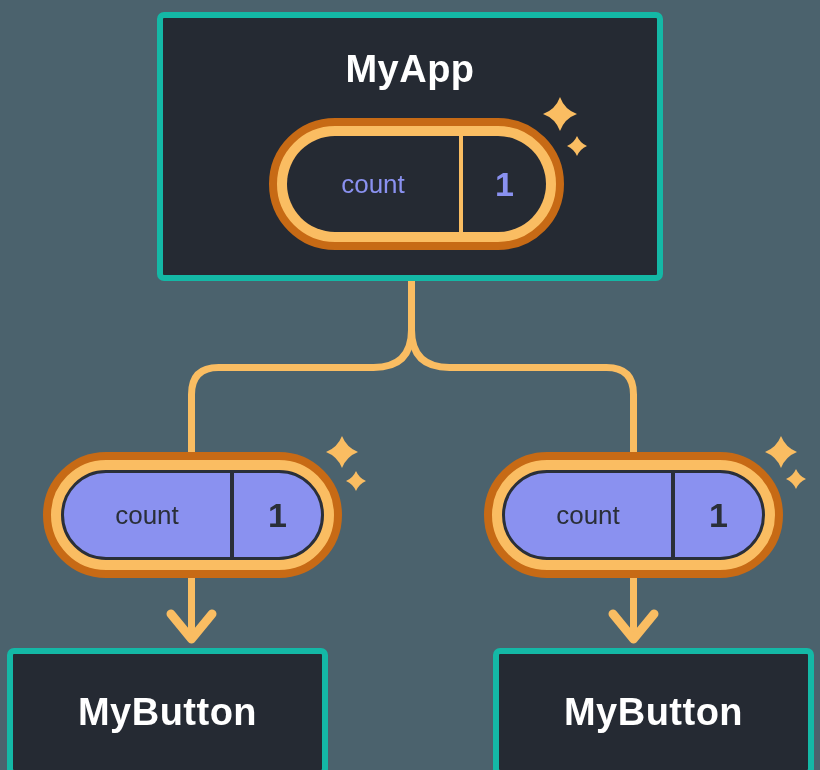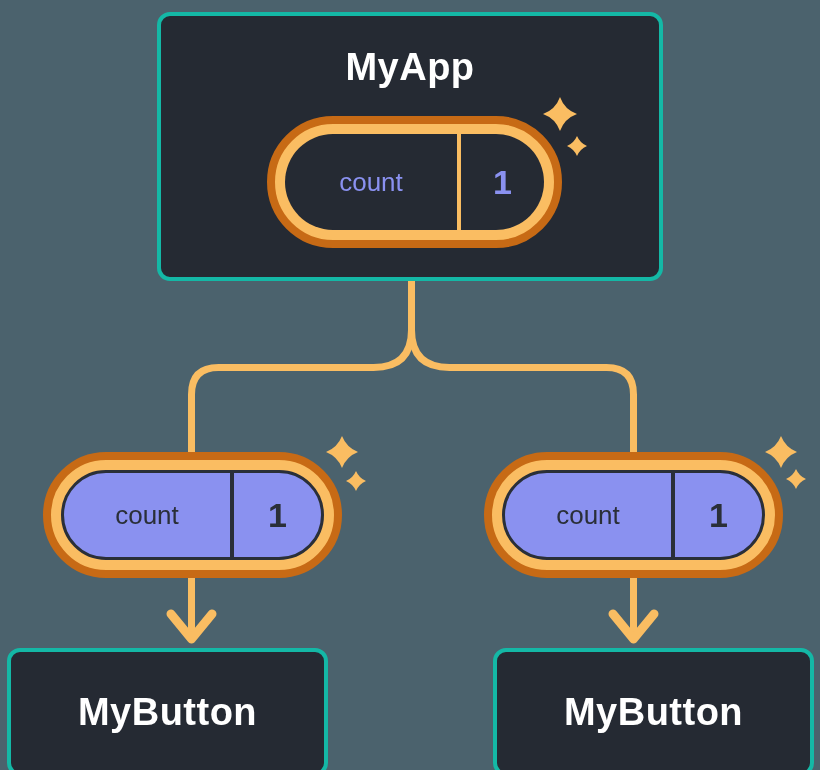--- a/index.html
+++ b/index.html
@@ -21,22 +21,22 @@
     width: 820px; height: 770px;
     pointer-events: none;
   }
   .layer.connectors { z-index: 1; }
   .layer.decorations { z-index: 3; }
 
   .node-box {
     position: absolute;
     box-sizing: border-box;
     background: #252A33;
-    border: 4px solid #14b8a6;
-    border-radius: 13px;
+    border: 6px solid #14b8a6;
+    border-radius: 7px;
     z-index: 2;
   }
   .node-box .box-title {
     color: #FFFFFF;
     font-size: 38px;
     font-weight: 600;
     letter-spacing: 0.5px;
     text-align: center;
   }
   .root-box { left: 157px; top: 12px; width: 506px; height: 269px; }

